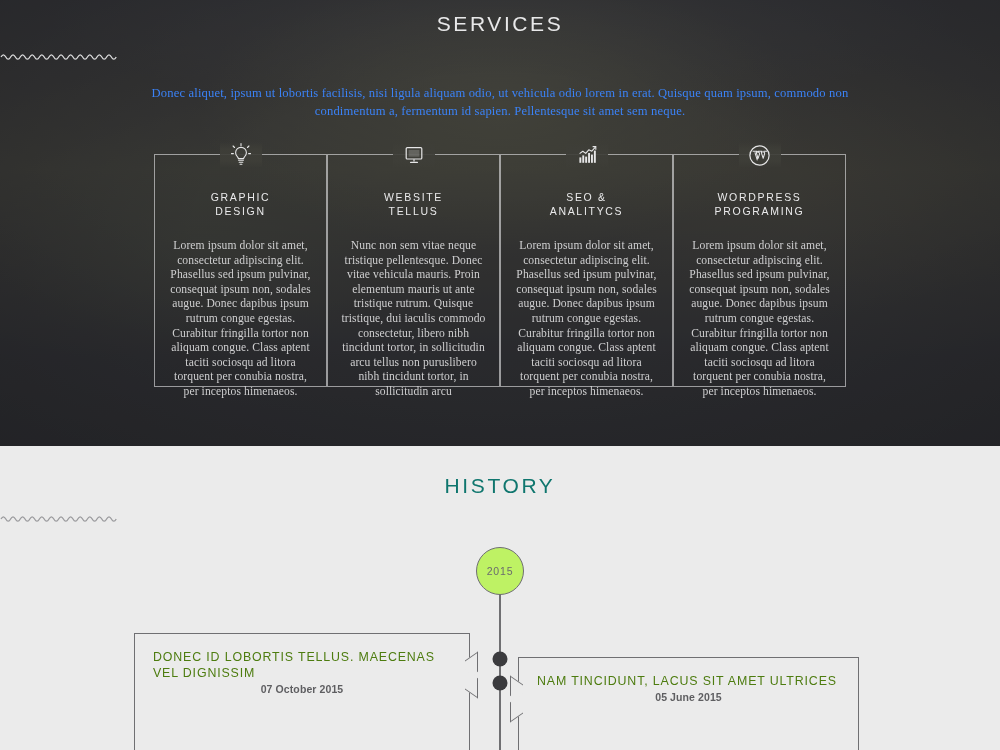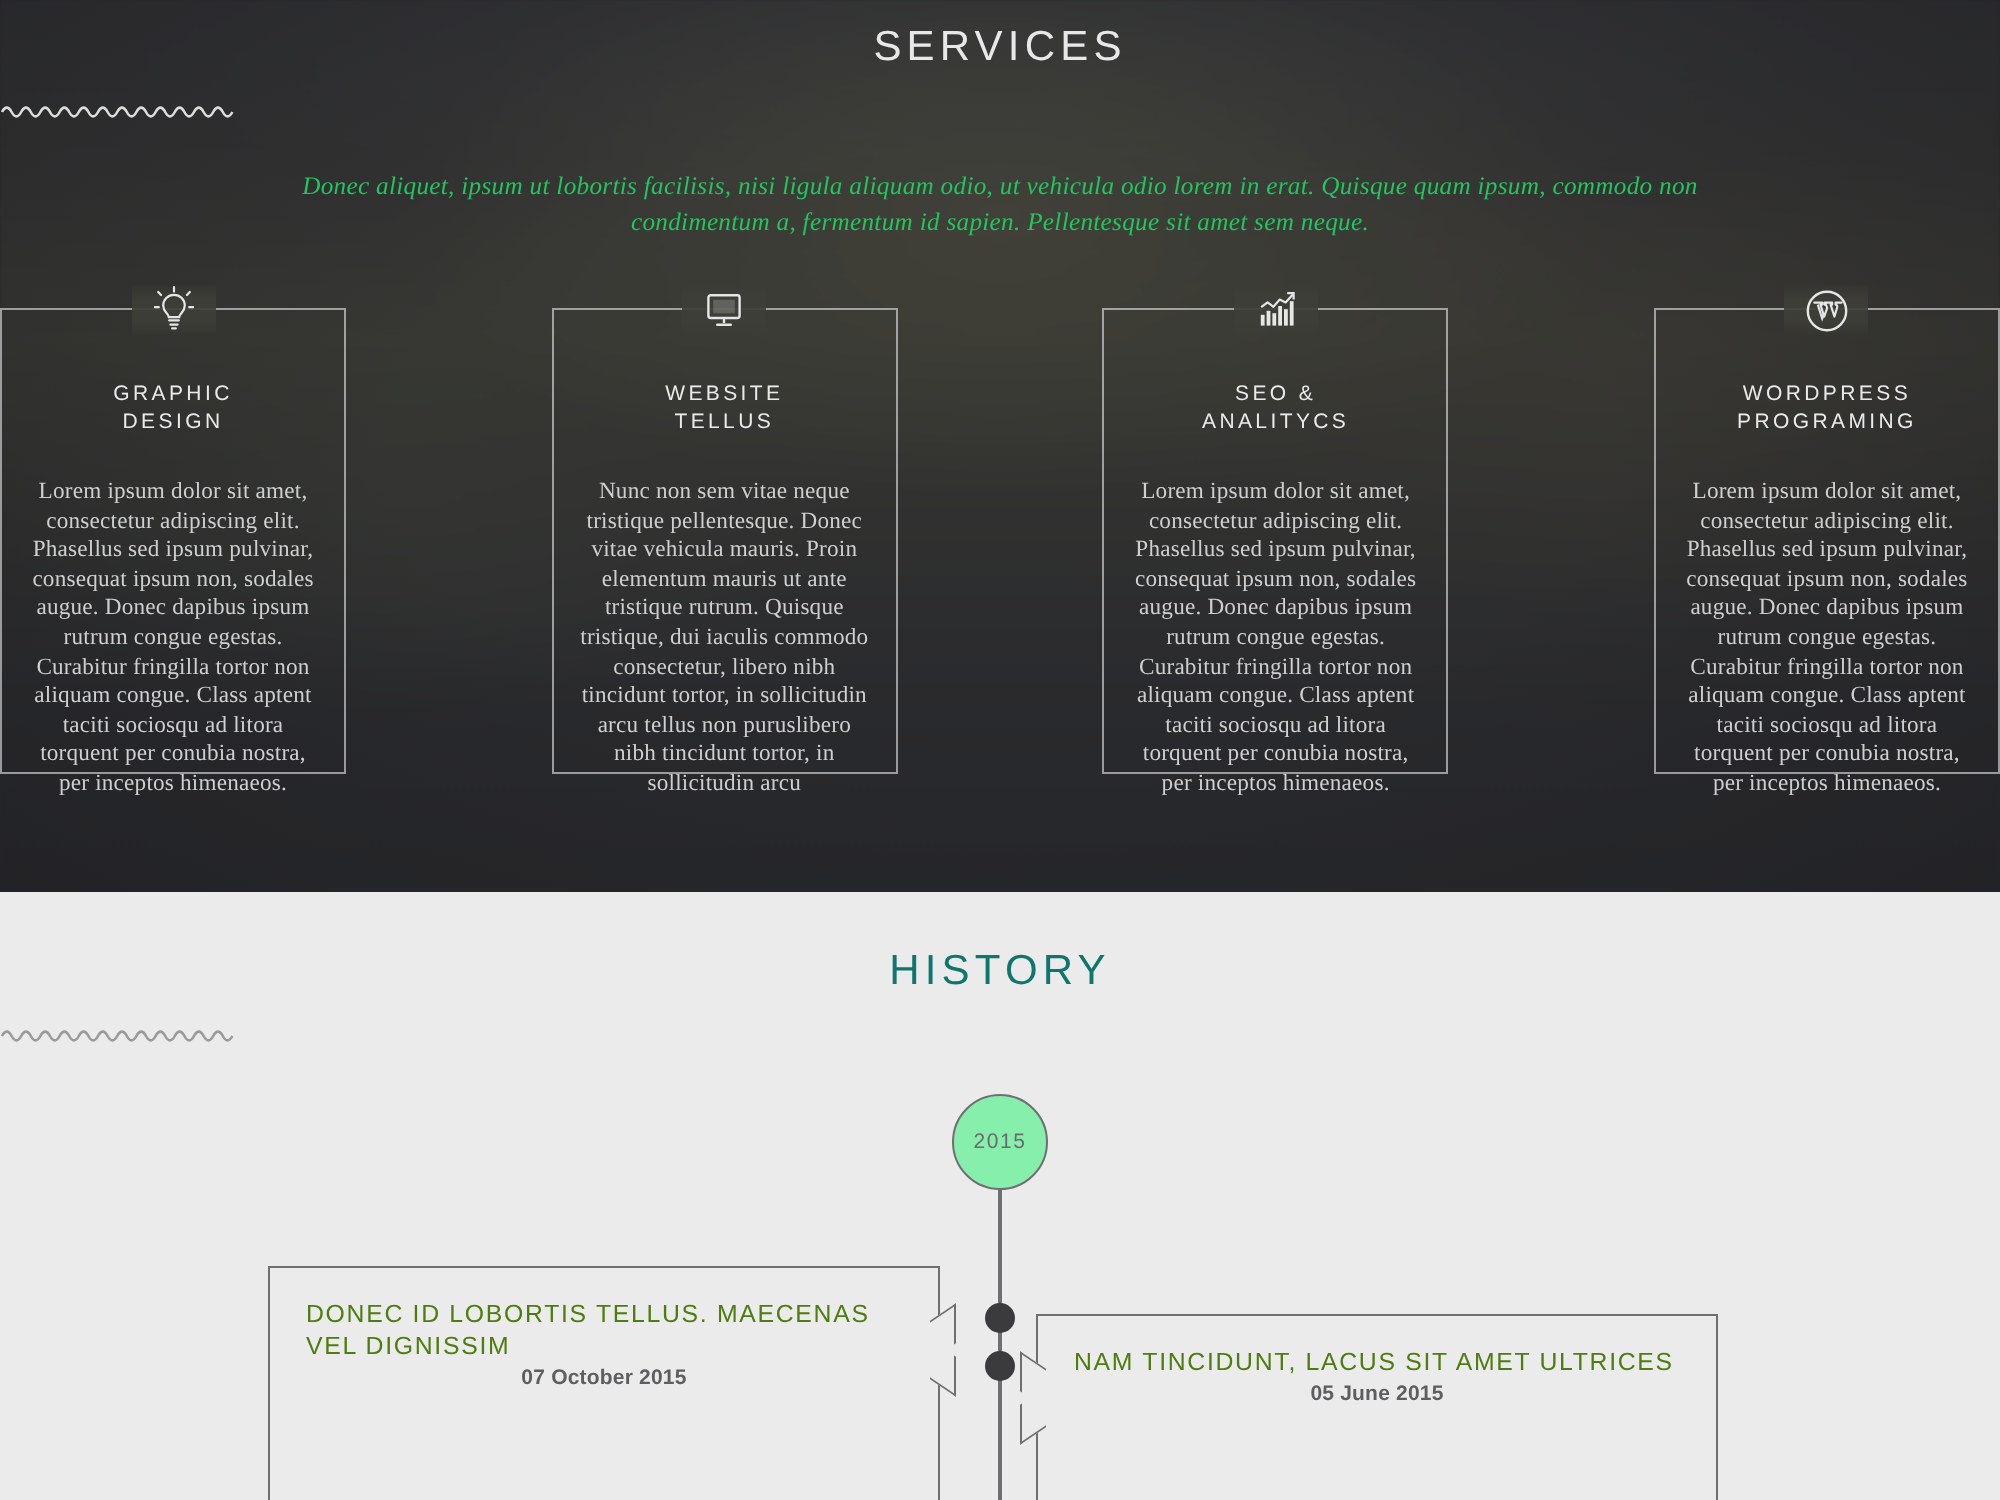--- a/index.html
+++ b/index.html
@@ -64,29 +64,29 @@
 
   .section-lead {
     margin: 19px auto 0;
     width: 700px;
     text-align: center;
     font-family: "Liberation Serif", serif;
     font-size: 12.6px;
     line-height: 18px;
     letter-spacing: 0.15px;
   }
-  .section-lead.on-dark { color: #22c55e; font-style: italic; }
+  .section-lead.on-dark { color: #3b82f6; }
   .section-lead.on-light { color: #8a8a8c; }
 
   
   .cards {
     position: relative;
     margin-top: 34px;
     display: flex;
-    justify-content: space-between;
+    justify-content: center;
   }
   .card {
     position: relative;
     width: 173px;
     height: 233px;
     border: 1px solid rgba(226,226,228,0.62);
     padding: 30px 13px 0;
   }
   .card-icon {
     position: absolute;
@@ -164,21 +164,21 @@
   }
   .year-bubble {
     position: absolute;
     left: 50%;
     top: 0;
     transform: translateX(-50%);
     width: 48px;
     height: 48px;
     border-radius: 50%;
     border: 1.6px solid #6f6f72;
-    background: #86efac;
+    background: #bef264;
     display: flex;
     align-items: center;
     justify-content: center;
     font-size: 10.5px;
     letter-spacing: 0.8px;
     color: #6b6b6e;
     z-index: 4;
   }
   .tl-dot {
     position: absolute;

